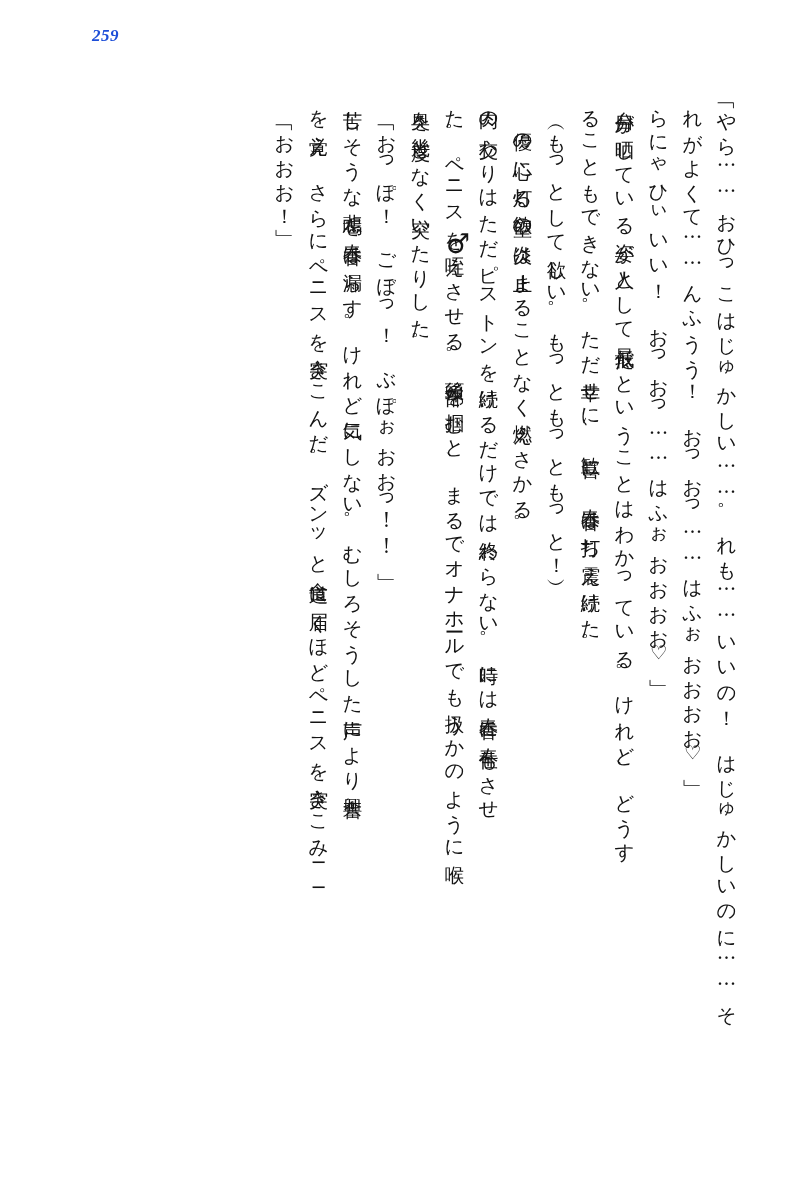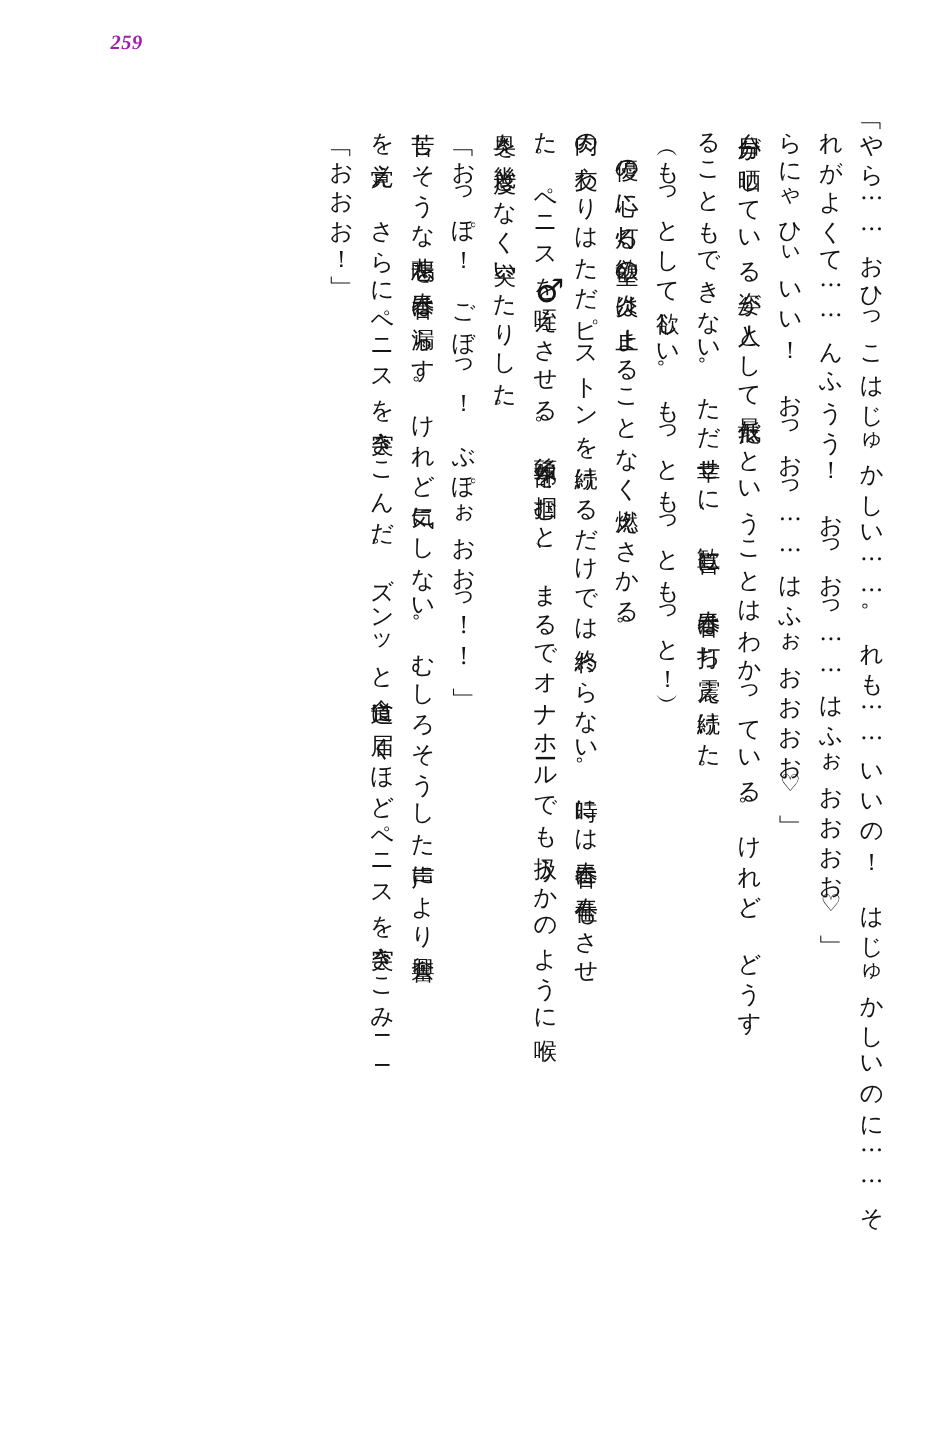--- a/index.html
+++ b/index.html
@@ -27,21 +27,21 @@
   
   .page-number {
     position: absolute;
     top: 26px;
     left: 92px;
     font-family: "Liberation Serif", "DejaVu Serif", serif;
     font-style: italic;
     font-weight: 700;
     font-size: 17px;
     letter-spacing: 0.5px;
-    color: #a21caf;
+    color: #1d4ed8;
   }
 
   
   .body-area {
     position: absolute;
     top: 96px;
     right: 56px;
     left: 56px;
     height: 1060px;
     display: flex;

